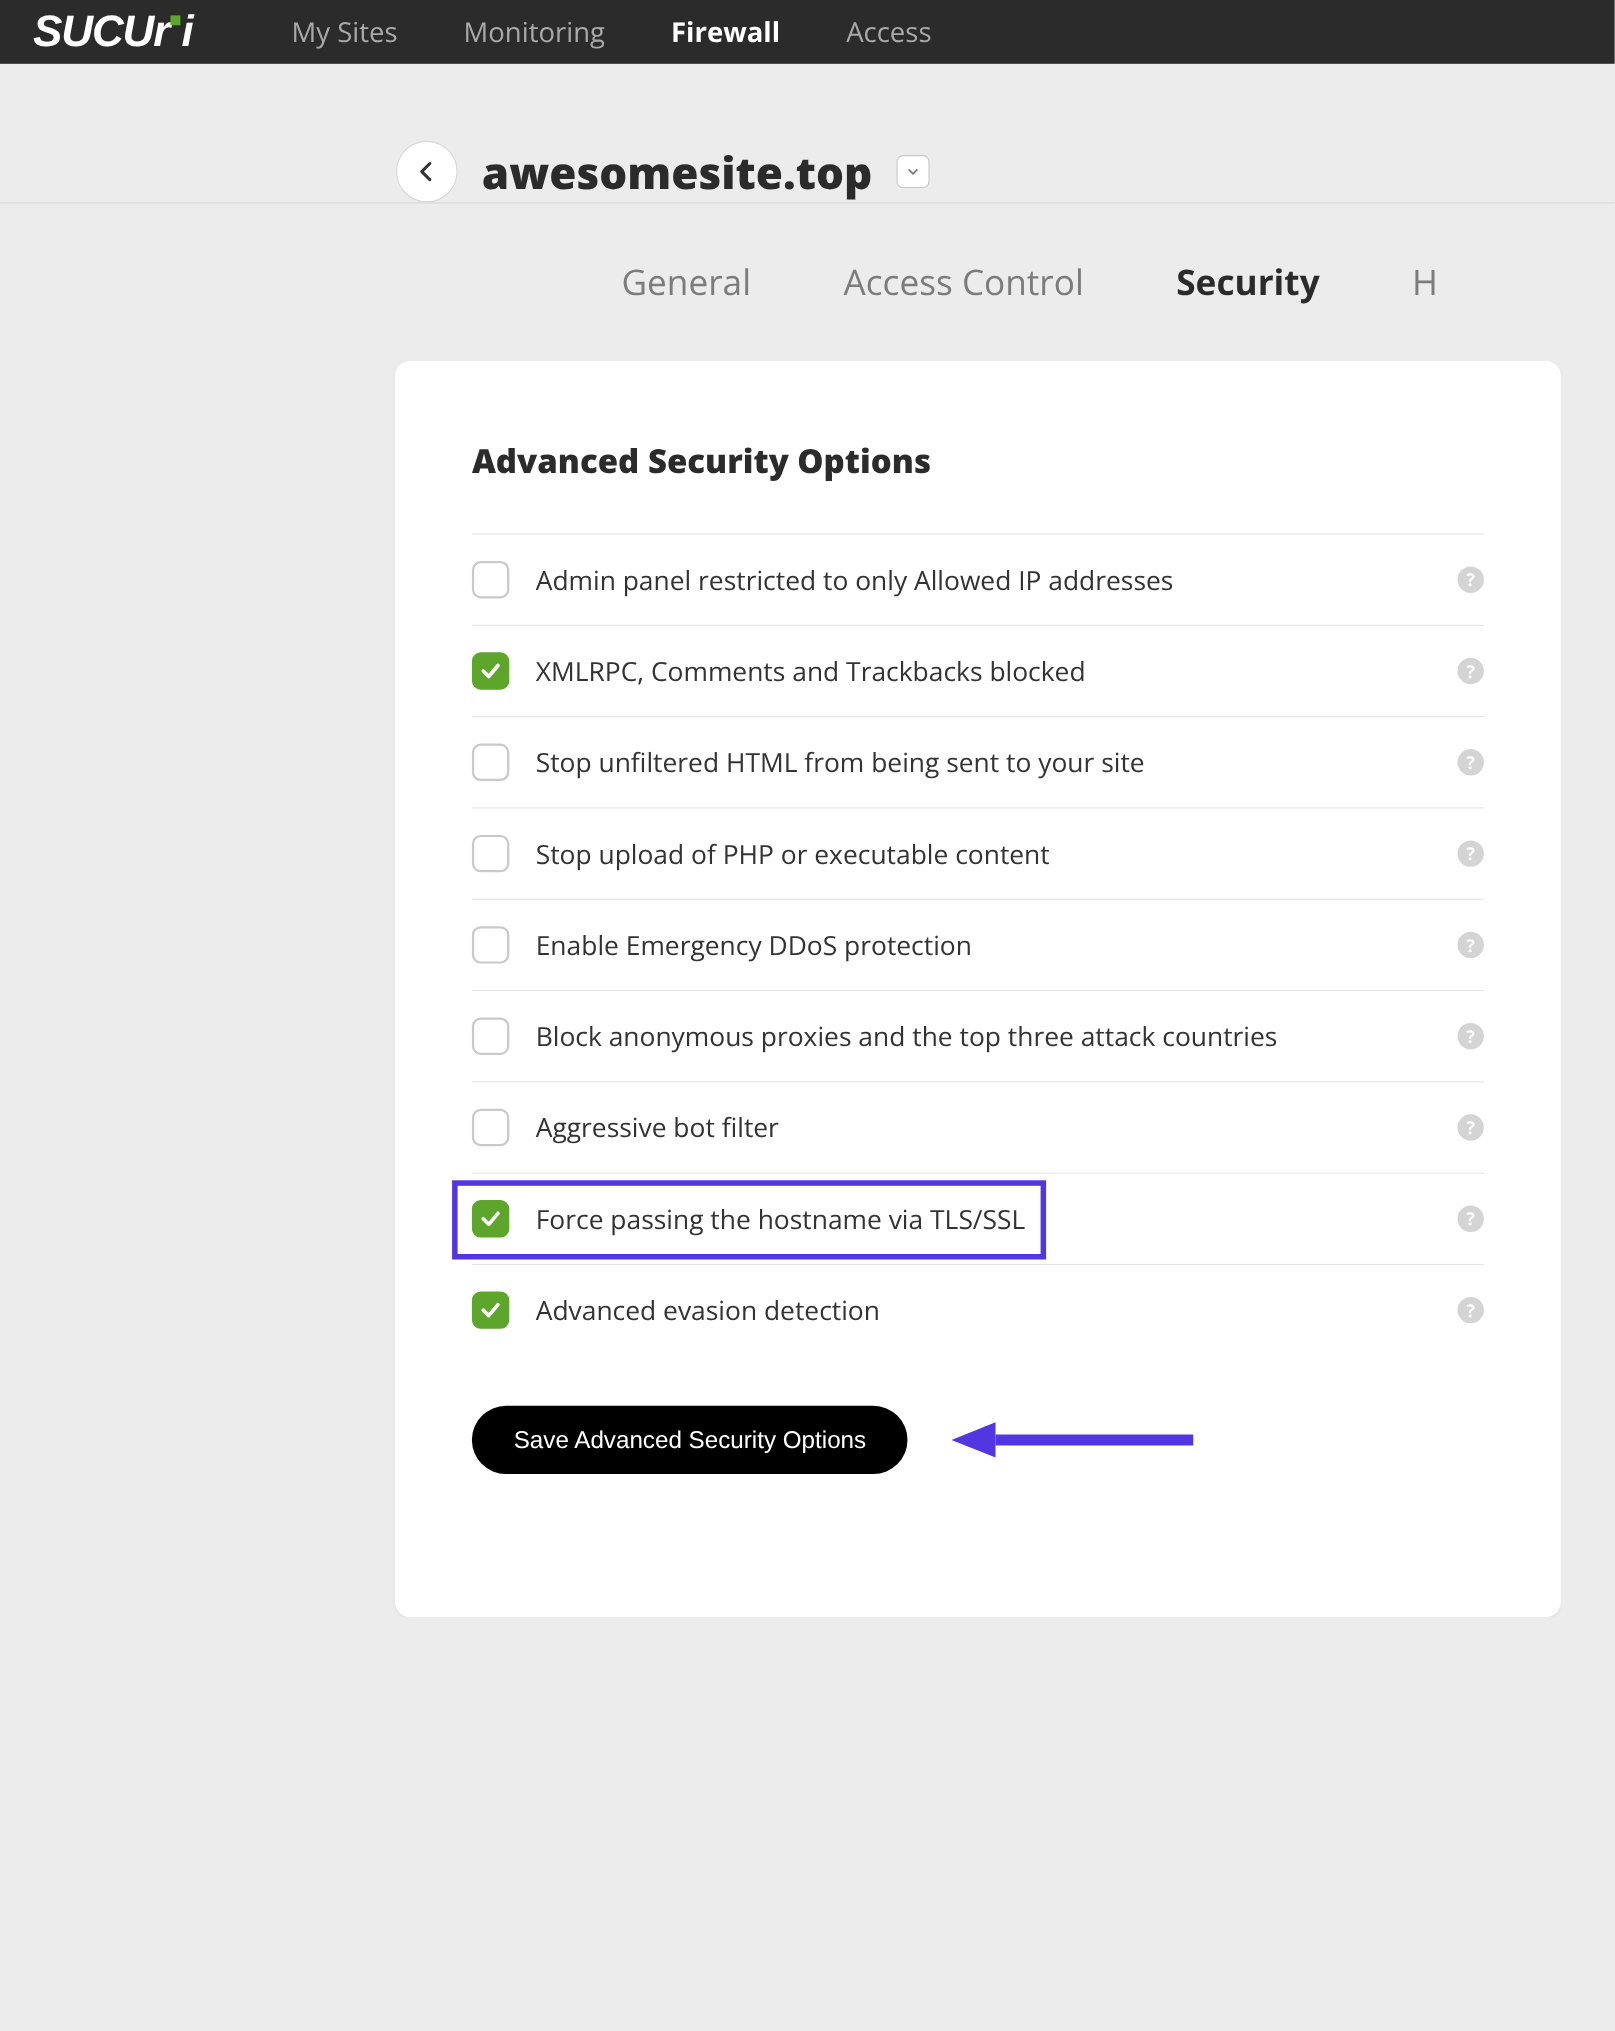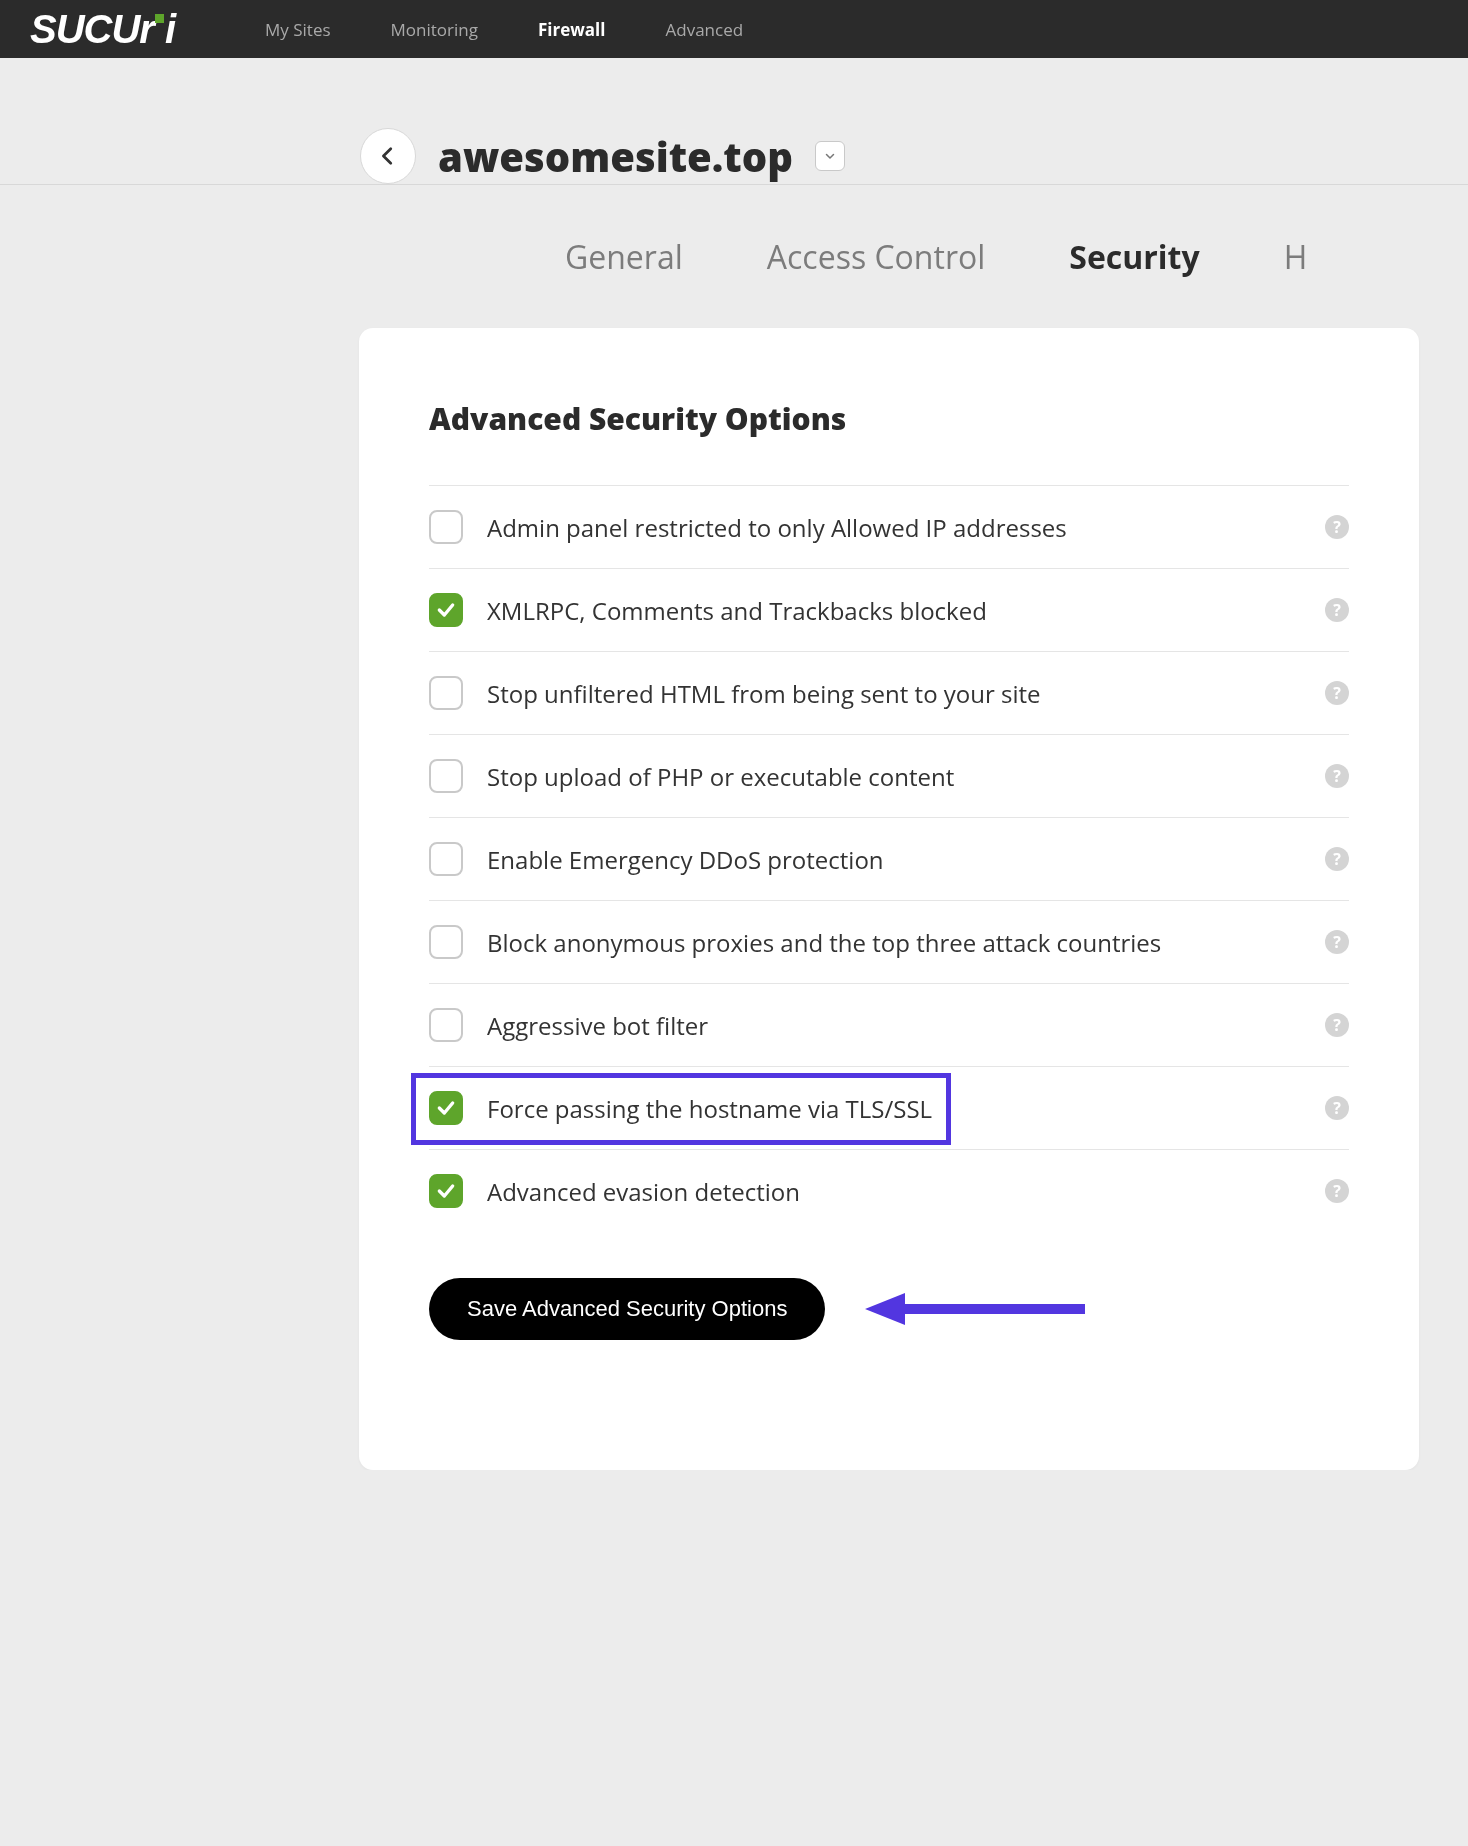--- a/index.html
+++ b/index.html
@@ -33,21 +33,21 @@
     .logo .accent-dot {
       display: inline-block;
       width: 9px;
       height: 9px;
       background: #5ea52b;
       margin: -22px 1px 0 1px;
     }
     .nav-items { display: flex; gap: 60px; margin-left: 30px; }
     .nav-item {
       color: #a9a9a9;
-      font-size: 17px;
+      font-size: 25px;
       font-weight: 400;
       cursor: pointer;
     }
     .nav-item.active { color: #fff; font-weight: 700; }
 
     
     .page-area {
       padding: 70px 0 0 0;
     }
     .site-header {
@@ -202,21 +202,21 @@
 <body>
 
 <div class="topbar">
   <div class="logo">
     SUCUr<span class="accent-dot"></span>i
   </div>
   <div class="nav-items">
     <div class="nav-item">My Sites</div>
     <div class="nav-item">Monitoring</div>
     <div class="nav-item active">Firewall</div>
-    <div class="nav-item">Advanced</div>
+    <div class="nav-item">Access</div>
   </div>
 </div>
 
 <div class="page-area">
 
   <div class="site-header">
     <div class="back-circle">
       <svg viewBox="0 0 24 24">
         <path d="M15 4 L7 12 L15 20" stroke="#333" stroke-width="3" fill="none" stroke-linecap="round" stroke-linejoin="round"></path>
       </svg>

